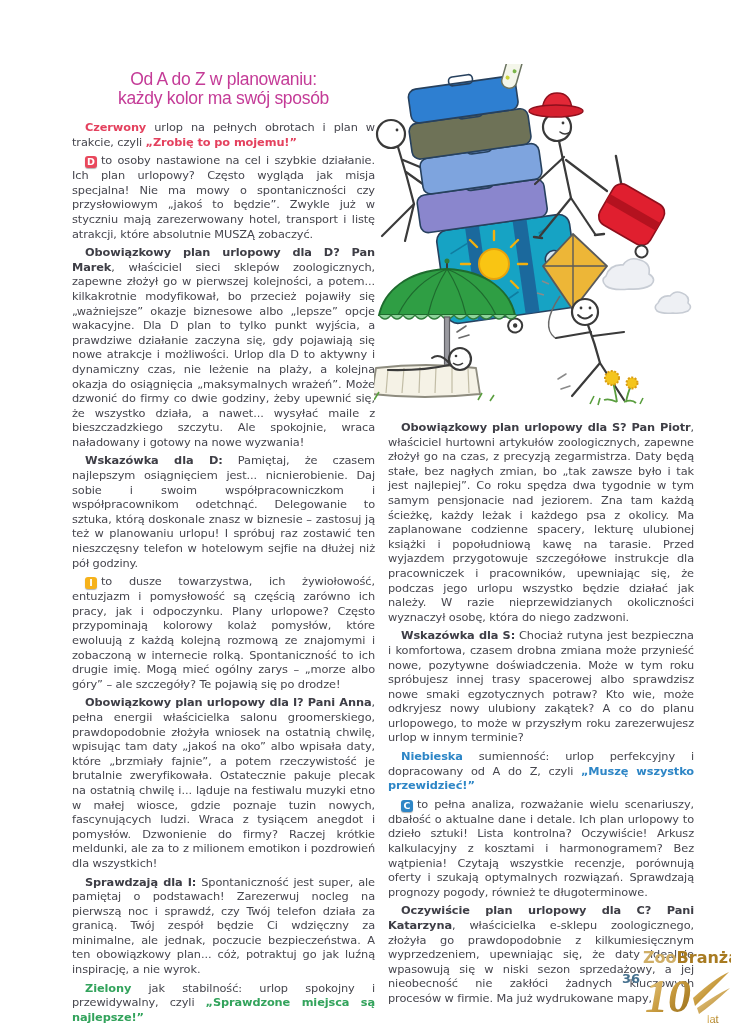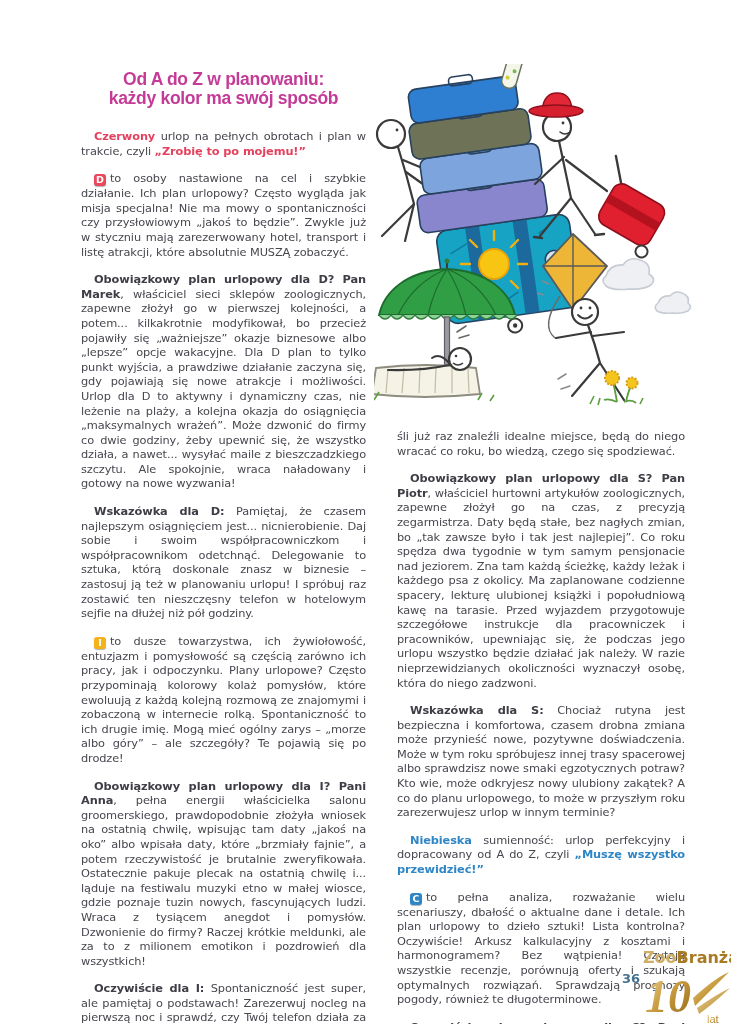--- a/index.html
+++ b/index.html
@@ -1,28 +1,28 @@
 <!DOCTYPE html>
 <html><head>
 <meta charset="utf-8">
 <style>
   html,body{margin:0;padding:0;background:#e9e9e9;}
   .page{position:relative;width:731px;height:1024px;background:#ffffff;margin:0 auto;
         font-family:"DejaVu Sans","Liberation Sans",sans-serif;color:#46464e;overflow:hidden;}
   
   .title{position:absolute;left:68px;top:70px;width:311px;margin:0;text-align:center;
-         font-family:"Liberation Sans",sans-serif;font-weight:bold;
+         font-family:"Liberation Sans",sans-serif;font-weight:normal;
          font-size:17.5px;line-height:18.5px;color:#c43b97;letter-spacing:-0.3px;}
   .title span{display:block;}
   
   .col{position:absolute;width:311px;font-size:11.35px;line-height:14.6px;text-align:justify;
        letter-spacing:-0.1px;}
   .col-left{left:68px;top:116px;}
   .col-right{left:384px;top:416px;width:314px;}
-  p.para{margin:13px;text-indent:13px;}
+  p.para{margin:4px;text-indent:13px;}
   p.noindent{text-indent:0;}
   .b{font-weight:bold;color:#3e3e46;}
   .red{color:#e4415e;font-weight:bold;}
   .yellow{color:#f2a90e;font-weight:bold;}
   .green{color:#33a35c;font-weight:bold;}
   .blue{color:#2e86c6;font-weight:bold;}
   .badge{display:inline-block;width:12px;height:12px;border-radius:3px;color:#fff;
          font-weight:bold;font-size:9.5px;line-height:12px;text-align:center;text-indent:0;
          margin-right:4px;vertical-align:-1px;box-shadow:0 1px 1px rgba(0,0,0,.3);}
   .badge-d{background:#e9485c;}
@@ -48,26 +48,26 @@
     <span>każdy kolor ma swój sposób</span>
   </h1>
 
   <div class="col col-left">
     <p class="para"><span class="red">Czerwony</span><span> urlop na pełnych obrotach i plan w trakcie, czyli </span><span class="red">„Zrobię to po mojemu!”</span></p>
     <p class="para"><span class="badge badge-d">D</span><span>to osoby nastawione na cel i szybkie działanie. Ich plan urlopowy? Często wygląda jak misja specjalna! Nie ma mowy o spontaniczności czy przysłowiowym „jakoś to będzie”. Zwykle już w styczniu mają zarezerwowany hotel, transport i listę atrakcji, które absolutnie MUSZĄ zobaczyć.</span></p>
     <p class="para"><span class="b">Obowiązkowy plan urlopowy dla D? Pan Marek</span><span>, właściciel sieci sklepów zoologicznych, zapewne złożył go w pierwszej kolejności, a potem... kilkakrotnie modyfikował, bo przecież pojawiły się „ważniejsze” okazje biznesowe albo „lepsze” opcje wakacyjne. Dla D plan to tylko punkt wyjścia, a prawdziwe działanie zaczyna się, gdy pojawiają się nowe atrakcje i możliwości. Urlop dla D to aktywny i dynamiczny czas, nie leżenie na plaży, a kolejna okazja do osiągnięcia „maksymalnych wrażeń”. Może dzwonić do firmy co dwie godziny, żeby upewnić się, że wszystko działa, a nawet... wysyłać maile z bieszczadzkiego szczytu. Ale spokojnie, wraca naładowany i gotowy na nowe wyzwania!</span></p>
     <p class="para"><span class="b">Wskazówka dla D:</span><span> Pamiętaj, że czasem najlepszym osiągnięciem jest... nicnierobienie. Daj sobie i swoim współpracowniczkom i współpracownikom odetchnąć. Delegowanie to sztuka, którą doskonale znasz w biznesie – zastosuj ją też w planowaniu urlopu! I spróbuj raz zostawić ten nieszczęsny telefon w hotelowym sejfie na dłużej niż pół godziny.</span></p>
     <p class="para"><span class="badge badge-i">I</span><span>to dusze towarzystwa, ich żywiołowość, entuzjazm i pomysłowość są częścią zarówno ich pracy, jak i odpoczynku. Plany urlopowe? Często przypominają kolorowy kolaż pomysłów, które ewoluują z każdą kolejną rozmową ze znajomymi i zobaczoną w internecie rolką. Spontaniczność to ich drugie imię. Mogą mieć ogólny zarys – „morze albo góry” – ale szczegóły? Te pojawią się po drodze!</span></p>
     <p class="para"><span class="b">Obowiązkowy plan urlopowy dla I? Pani Anna</span><span>, pełna energii właścicielka salonu groomerskiego, prawdopodobnie złożyła wniosek na ostatnią chwilę, wpisując tam daty „jakoś na oko” albo wpisała daty, które „brzmiały fajnie”, a potem rzeczywistość je brutalnie zweryfikowała. Ostatecznie pakuje plecak na ostatnią chwilę i... ląduje na festiwalu muzyki etno w małej wiosce, gdzie poznaje tuzin nowych, fascynujących ludzi. Wraca z tysiącem anegdot i pomysłów. Dzwonienie do firmy? Raczej krótkie meldunki, ale za to z milionem emotikon i pozdrowień dla wszystkich!</span></p>
-    <p class="para"><span class="b">Oczywiście dla I:</span><span> Spontaniczność jest super, ale pamiętaj o podstawach! Zarezerwuj nocleg na pierwszą noc i sprawdź, czy Twój telefon działa za granicą. Twój zespół będzie Ci wdzięczny za minimalne, ale jednak, poczucie bezpieczeństwa. A ten obowiązkowy plan... cóż, potraktuj go jak luźną inspirację, a nie wyrok.</span></p>
+    <p class="para"><span class="b">Sprawdzają dla I:</span><span> Spontaniczność jest super, ale pamiętaj o podstawach! Zarezerwuj nocleg na pierwszą noc i sprawdź, czy Twój telefon działa za granicą. Twój zespół będzie Ci wdzięczny za minimalne, ale jednak, poczucie bezpieczeństwa. A ten obowiązkowy plan... cóż, potraktuj go jak luźną inspirację, a nie wyrok.</span></p>
+    <p class="para"><span class="green">Zielony</span><span> jak stabilność: urlop spokojny i przewidywalny, czyli </span><span class="green">„Sprawdzone miejsca są najlepsze!”</span></p>
     <p class="para"><span>cenią sobie spokój, bezpieczeństwo i przewidywalność. Ich urlop to synonim relaksu w dobrze znanym otoczeniu. Nowości i nagłe zmiany? To dla nich duży stres. Je-</span></p>
   </div>
 
   <div class="col col-right">
-    <p class="para noindent"><span>śli już raz znaleźli idealne miejsce, będą do niego wracać co roku, bo wiedzą, czego się spodziewać.</span></p>
     <p class="para"><span class="b">Obowiązkowy plan urlopowy dla S? Pan Piotr</span><span>, właściciel hurtowni artykułów zoologicznych, zapewne złożył go na czas, z precyzją zegarmistrza. Daty będą stałe, bez nagłych zmian, bo „tak zawsze było i tak jest najlepiej”. Co roku spędza dwa tygodnie w tym samym pensjonacie nad jeziorem. Zna tam każdą ścieżkę, każdy leżak i każdego psa z okolicy. Ma zaplanowane codzienne spacery, lekturę ulubionej książki i popołudniową kawę na tarasie. Przed wyjazdem przygotowuje szczegółowe instrukcje dla pracowniczek i pracowników, upewniając się, że podczas jego urlopu wszystko będzie działać jak należy. W razie nieprzewidzianych okoliczności wyznaczył osobę, która do niego zadzwoni.</span></p>
     <p class="para"><span class="b">Wskazówka dla S:</span><span> Chociaż rutyna jest bezpieczna i komfortowa, czasem drobna zmiana może przynieść nowe, pozytywne doświadczenia. Może w tym roku spróbujesz innej trasy spacerowej albo sprawdzisz nowe smaki egzotycznych potraw? Kto wie, może odkryjesz nowy ulubiony zakątek? A co do planu urlopowego, to może w przyszłym roku zarezerwujesz urlop w innym terminie?</span></p>
     <p class="para"><span class="blue">Niebieska</span><span> sumienność: urlop perfekcyjny i dopracowany od A do Z, czyli </span><span class="blue">„Muszę wszystko przewidzieć!”</span></p>
     <p class="para"><span class="badge badge-c">C</span><span>to pełna analiza, rozważanie wielu scenariuszy, dbałość o aktualne dane i detale. Ich plan urlopowy to dzieło sztuki! Lista kontrolna? Oczywiście! Arkusz kalkulacyjny z kosztami i harmonogramem? Bez wątpienia! Czytają wszystkie recenzje, porównują oferty i szukają optymalnych rozwiązań. Sprawdzają prognozy pogody, również te długoterminowe.</span></p>
     <p class="para"><span class="b">Oczywiście plan urlopowy dla C? Pani Katarzyna</span><span>, właścicielka e-sklepu zoologicznego, złożyła go prawdopodobnie z kilkumiesięcznym wyprzedzeniem, upewniając się, że daty idealnie wpasowują się w niski sezon sprzedażowy, a jej nieobecność nie zakłóci żadnych kluczowych procesów w firmie. Ma już wydrukowane mapy,</span></p>
   </div>
 
   <svg class="illo" viewBox="0 0 332 352">
 
     <g stroke="#3a3a3a" stroke-width="2.2" fill="none" stroke-linecap="round">

